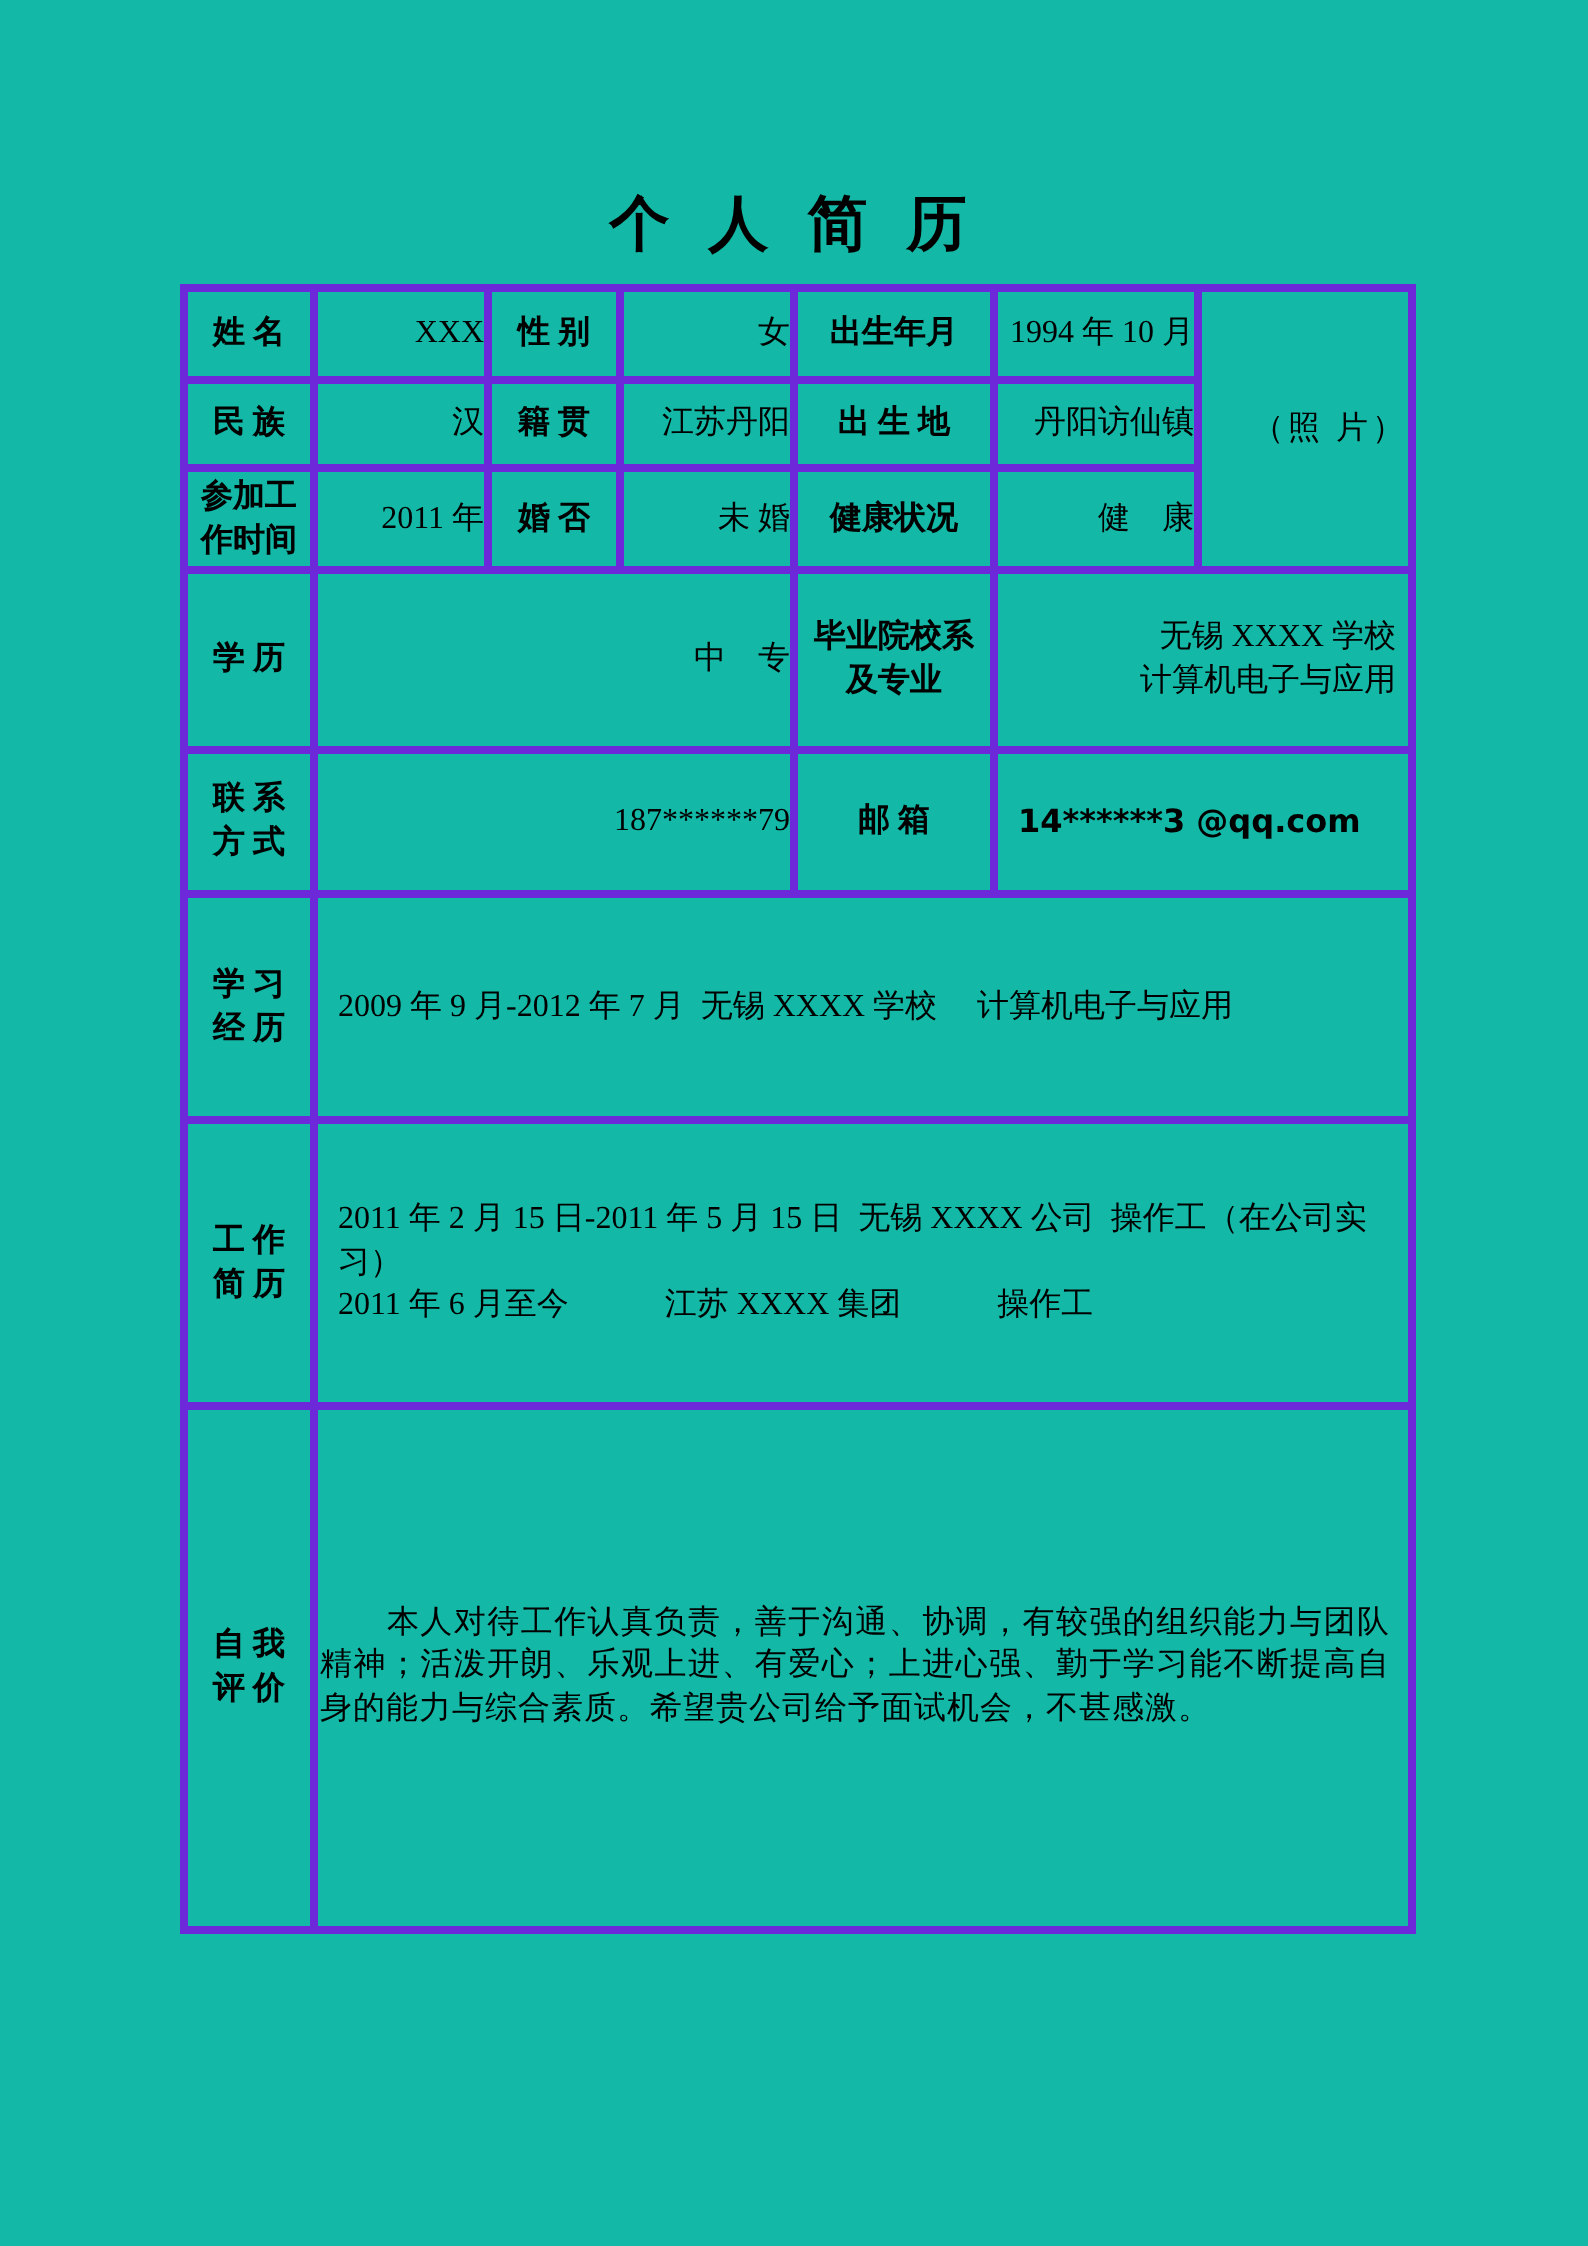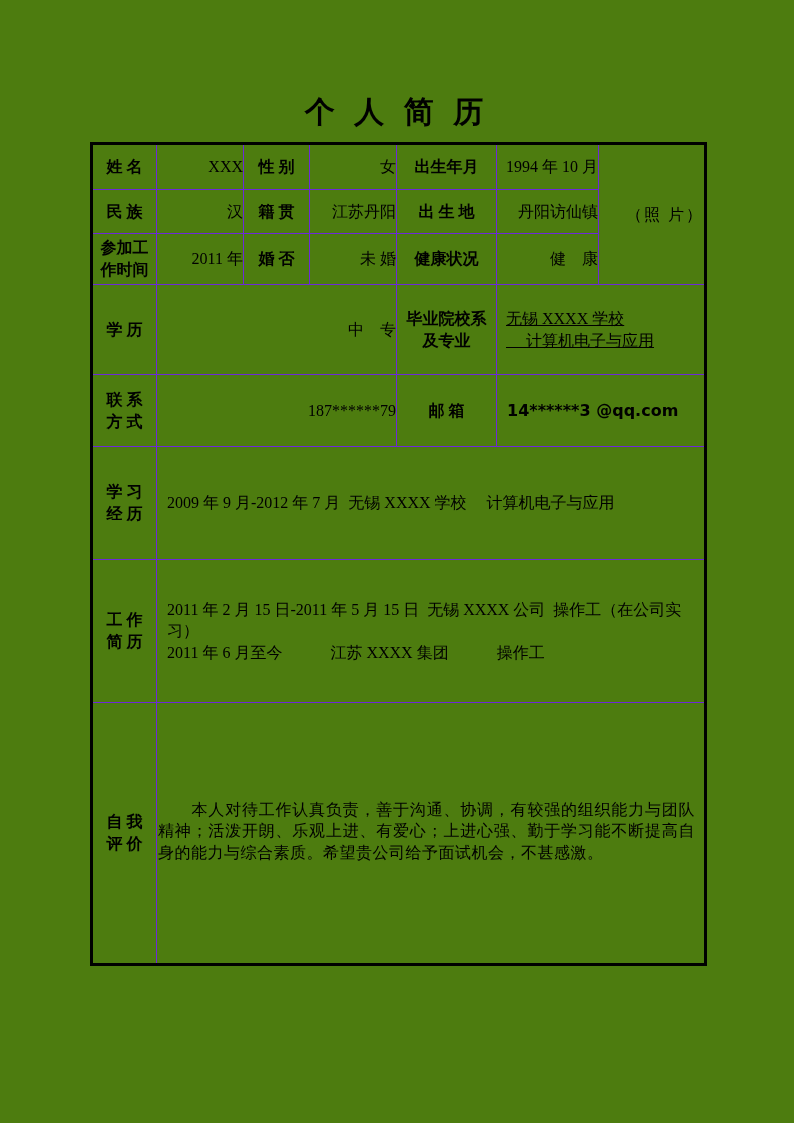--- a/index.html
+++ b/index.html
@@ -2,21 +2,21 @@
 <html><head>
 <meta charset="utf-8">
 <style>
   * { margin: 0; padding: 0; box-sizing: border-box; }
   html, body { background: #e8e8e8; }
   .page {
     position: relative;
     width: 794px;
     height: 1123px;
     margin: 0 auto;
-    background: #4d7c0f;
+    background: #14b8a6;
     color: #000000;
     font-family: "Liberation Serif", "DejaVu Serif", serif;
     overflow: hidden;
   }
   .doc-title {
     position: absolute;
     top: 92px;
     left: 0;
     width: 100%;
     text-align: center;
@@ -28,41 +28,40 @@
   table.resume {
     position: absolute;
     left: 90px;
     top: 142px;
     width: 614px;
     border-collapse: collapse;
     table-layout: fixed;
     border: 3px solid #000;
   }
   table.resume td {
-    border: 1px solid #6d28d9;
+    border: 4px solid #6d28d9;
     vertical-align: middle;
     font-size: 16px;
     line-height: 1.35;
     overflow: hidden;
   }
   td.lbl {
     font-weight: bold;
     text-align: center;
     white-space: pre-line;
     font-size: 17px;
   }
   td.lbl-small { font-size: 15px; letter-spacing: 0px; }
   td.lbl-spread { line-height: 2.65; }
   td.val-center { text-align: right; }
   td.val-left {
-    text-align: left;
+    text-align: right;
     padding-left: 9px;
     padding-right: 6px;
     white-space: pre-line;
-    text-decoration: underline;
   }
   td.val-multiline {
     text-align: left;
     padding-left: 10px;
     padding-right: 12px;
     white-space: pre-wrap;
     line-height: 28px;
   }
   td.photo-cell {
     text-align: right;

